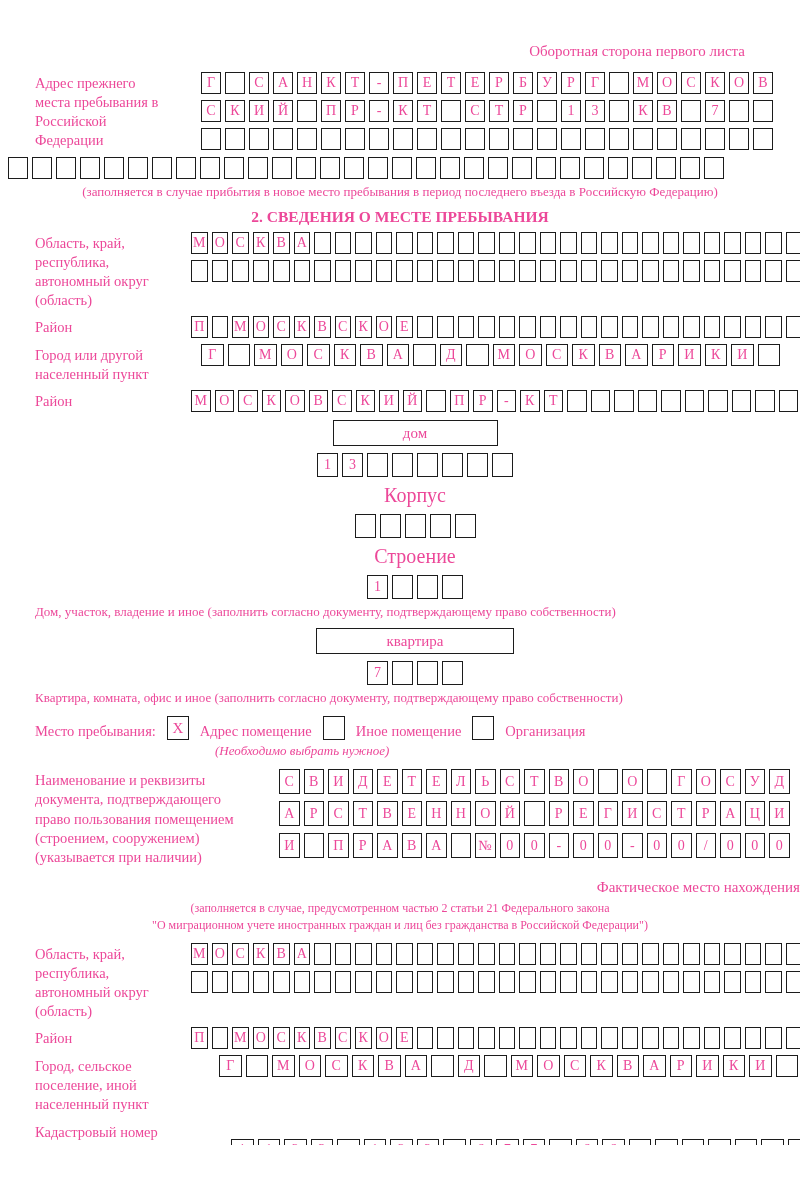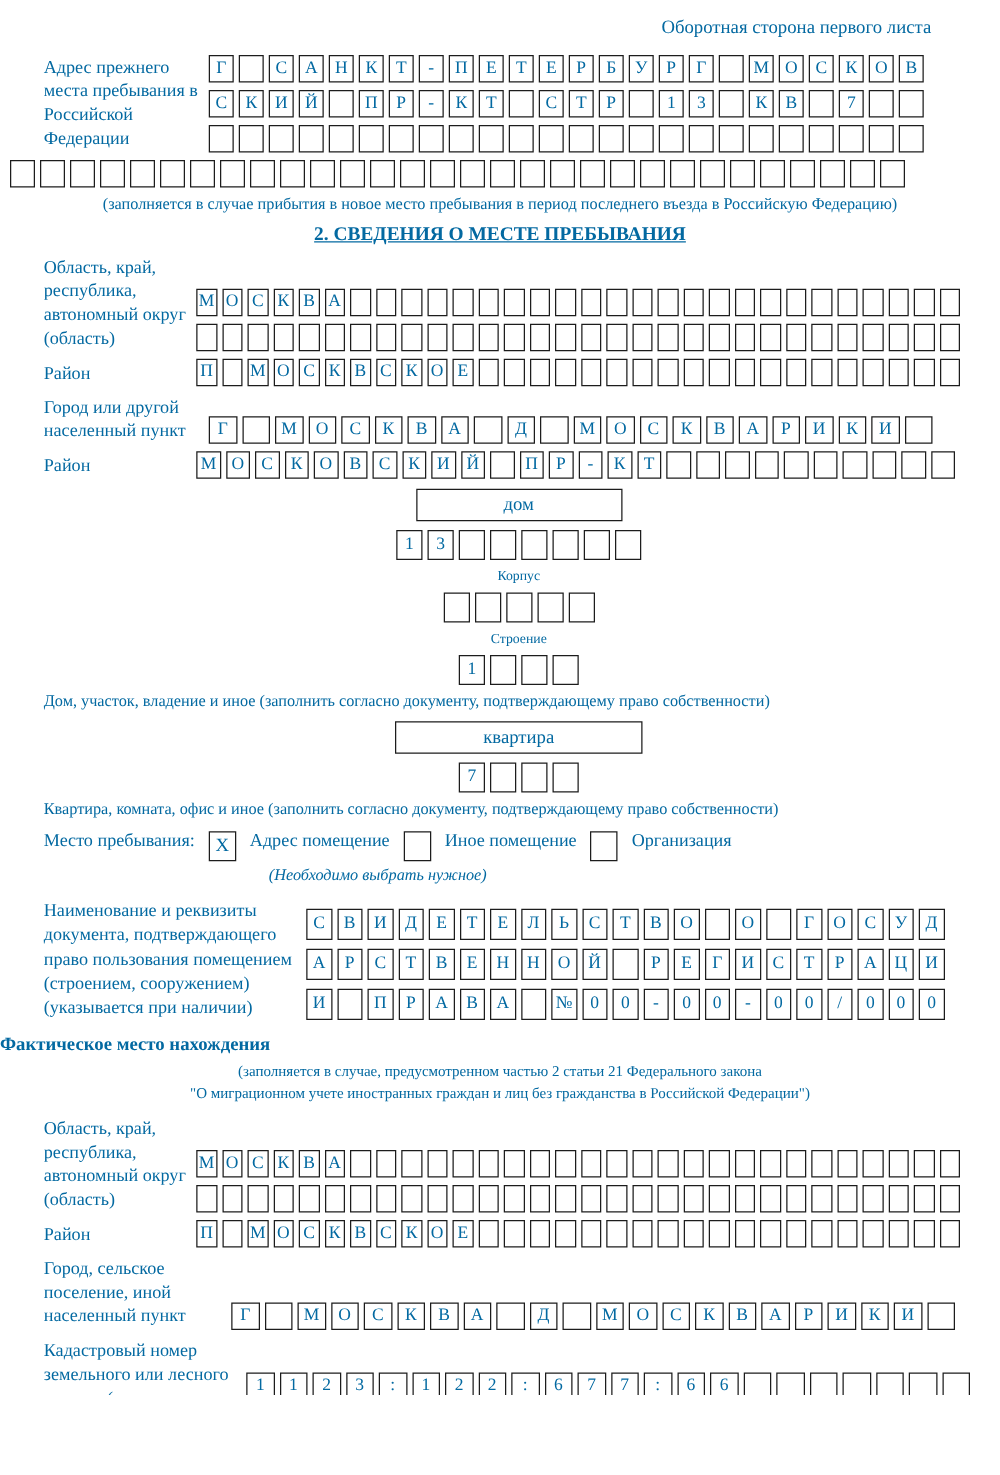--- a/index.html
+++ b/index.html
@@ -2,26 +2,27 @@
 <html><head>
 <meta charset="utf-8">
 <style>
   html,body{margin:0;padding:0;background:#fff;}
   .page{
     position:relative;
     width:800px;height:1116px;
     overflow:hidden;
     box-sizing:border-box;
     background:#fff;
-    color:#0369a1;
+    color:#ec4899;
     font-family:"Liberation Serif", serif;
+    margin-top:29px;
   }
   .header-note{ text-align:right; padding:14px 55px 0 0; font-size:15px; }
 
-  .frow{ display:flex; align-items:flex-end; margin:6px 0 0 35px; }
+  .frow{ display:flex; align-items:flex-start; margin:6px 0 0 35px;gap:34px; }
   .flabel{ flex-shrink:0; font-size:14.5px; line-height:1.32; padding-top:2px; }
   .w132{ width:132px; }
   .w122{ width:122px; }
   .w150{ width:150px; }
   .w162{ width:162px; }
   .w210{ width:210px; }
   .rows{ display:flex; flex-direction:column; gap:6px; }
 
   .cells{ display:flex; gap:4px; }
   .cell{
@@ -35,43 +36,43 @@
   .c24 .cell{ width:20px; }
   .c30 .cell{ width:16.5px; }
   .c22 .cell{ width:22.5px; }
   .c26 .cell{ width:19.5px; }
   .c21 .cell{ width:20.5px; height:25px; }
   .cmid .cell{ width:21px; height:24px; }
   .fullrow{ margin:6px 0 0 8px; }
 
   .note{ font-size:13px; text-align:center; margin-top:5px; }
   .left-note{ text-align:left; margin-left:35px; }
-  .section-title{ text-align:center; font-weight:bold; font-size:15.5px; margin-top:8px;text-decoration:underline; }
+  .section-title{ text-align:center; font-weight:bold; font-size:15.5px; margin-top:8px; }
 
   .house-row{ display:flex; align-items:center; gap:7px; margin:8px 0 0 30px;flex-direction:column; }
   .big-box{
     box-sizing:border-box;
     border:1.7px solid #1c1c1c; height:26px;
     display:flex; align-items:center; justify-content:center;
     font-size:15px; background:#fff;
   }
   .house-box{ width:165px; }
   .apt-box{ width:198px; }
-  .inline-label{ font-size:11px; padding:0 4px; }
-
-  .stay-row{ display:flex; align-items:flex-start; gap:11px; margin:10px 0 0 35px; font-size:14.5px; }
+  .inline-label{ font-size:20px; padding:0 4px; }
+
+  .stay-row{ display:flex; align-items:flex-end; gap:11px; margin:10px 0 0 35px; font-size:14.5px; }
   .checkbox{
     box-sizing:border-box;
     width:22px; height:24px; border:1.7px solid #1c1c1c;
     display:flex; align-items:center; justify-content:center;
     font-size:15px; background:#fff;
   }
   .hint{ font-size:13px; margin:3px 0 0 215px;font-style:italic; }
 
-  .subtitle{ text-align:left; font-weight:bold; font-size:15px; margin-top:12px; }
+  .subtitle{ text-align:right; font-weight:normal; font-size:15px; margin-top:12px; }
   .law-note{ font-size:12px; text-align:center; margin-top:4px; line-height:1.45; }
 
   .confirm-wrap{ margin:10px 0 0 392px; width:378px; }
   .confirm-box{
     box-sizing:border-box;
     width:362px; height:176px; border:1.8px solid #1c1c1c; background:#fff; margin-left:2px;
   }
   .confirm-caption{ font-size:13px; text-align:center; line-height:1.45; margin-top:5px; }
 </style>
 </head>

